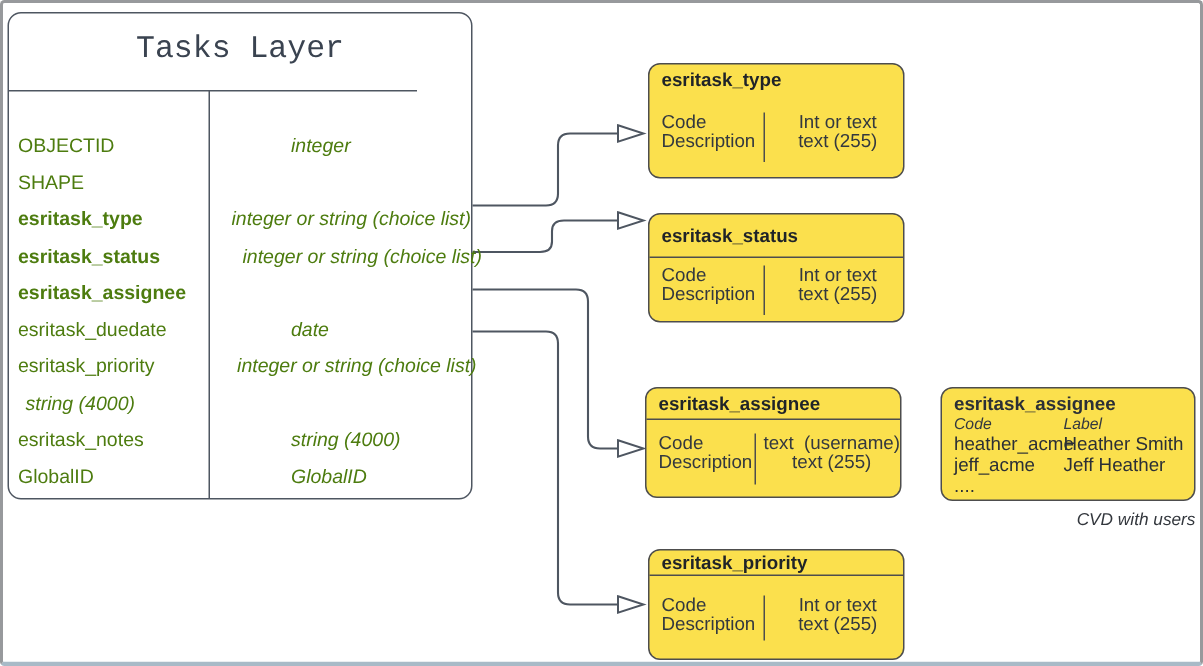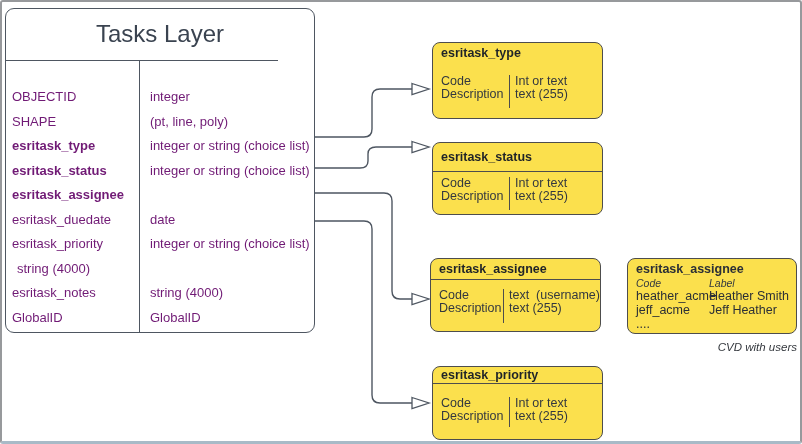--- a/index.html
+++ b/index.html
@@ -12,38 +12,38 @@
   }
   svg.connectors { position:absolute; left:0; top:0; width:798px; height:439px; }
   svg.connectors path.wire { fill:none; stroke:#4e5661; stroke-width:1.4; }
   svg.connectors path.head { fill:#ffffff; stroke:#4e5661; stroke-width:1.3; }
 
   
   .entity-table {
     position:absolute; left:3px; top:6px; width:310px; height:325px;
     border:1.5px solid #4e5661; border-radius:9px; background:#fff; box-sizing:border-box;
   }
-  .entity-title { height:50px; line-height:50px; text-align:center; font-size:24px; color:#3a4350; }
+  .entity-title { height:50px; line-height:50px; text-align:center; font-size:21px; color:#3a4350;font-family:Liberation Mono, monospace; }
   .entity-rule  { position:absolute; left:0; top:51px; width:272px; border-top:1.5px solid #4e5661; }
   .entity-vdiv  { position:absolute; left:133px; top:51px; bottom:0; border-left:1.5px solid #4e5661; }
   .entity-rows  { position:absolute; top:76px; left:0; right:0; }
-  .erow { display:flex; height:24.5px; line-height:24.5px; font-size:13px; color:#701a75; }
+  .erow { display:flex; height:24.5px; line-height:24.5px; font-size:13px; color:#4d7c0f;gap:44px; }
   .erow .fname { width:133px; padding-left:6px; box-sizing:border-box; white-space:nowrap; }
-  .erow .ftype { flex:1; padding-left:11px; white-space:nowrap; }
+  .erow .ftype { flex:1; padding-left:11px; white-space:nowrap;font-style:italic; }
   .erow.bold .fname { font-weight:bold; }
 
   
   .dom {
     position:absolute; width:171px; box-sizing:border-box;
     background:#fbe04d; border:1.5px solid #4d4d4d; border-radius:8px; color:#33383f;
   }
   .dom-title { display:flex; align-items:center; font-weight:bold; font-size:12.5px; color:#1f2328; padding-left:8px; white-space:nowrap; }
   .dom-body  { display:flex; border-top:1.5px solid #4d4d4d; box-sizing:border-box; }
   .dom-left  { width:76px; box-sizing:border-box; padding-left:8px; font-size:12.5px; line-height:13px; white-space:nowrap; }
-  .dom-right { flex:1; border-left:1.5px solid #4d4d4d; padding-left:5px; font-size:12.5px; line-height:13px; white-space:nowrap; }
+  .dom-right { flex:1; border-left:1.5px solid #4d4d4d; padding-left:5px; font-size:12.5px; line-height:13px; white-space:nowrap;text-align:center; }
   .dom.type     { left:430px; top:40px;  height:77px; }
   .dom.type .dom-title     { height:20px; }
   .dom.type .dom-body      { border-top:none; padding-top:12px; height:45px; }
   .dom.status   { left:430px; top:140px; height:73px; }
   .dom.status .dom-title   { height:28px; }
   .dom.status .dom-body    { padding-top:5px; height:38.5px; }
   .dom.assignee { left:428px; top:256px; height:74px; }
   .dom.assignee .dom-title { height:20px; }
   .dom.assignee .dom-body  { padding-top:9px; height:43.5px; }
   .dom.priority { left:430px; top:364px; height:74px; }
@@ -85,21 +85,20 @@
     <div class="entity-title">Tasks Layer</div>
     <div class="entity-rule"></div>
     <div class="entity-vdiv"></div>
     <div class="entity-rows">
       <div class="erow">
         <div class="fname">OBJECTID</div>
         <div class="ftype">integer</div>
       </div>
       <div class="erow">
         <div class="fname">SHAPE</div>
-        <div class="ftype">(pt, line, poly)</div>
       </div>
       <div class="erow bold">
         <div class="fname">esritask_type</div>
         <div class="ftype">integer or string (choice list)</div>
       </div>
       <div class="erow bold">
         <div class="fname">esritask_status</div>
         <div class="ftype">integer or string (choice list)</div>
       </div>
       <div class="erow bold">

